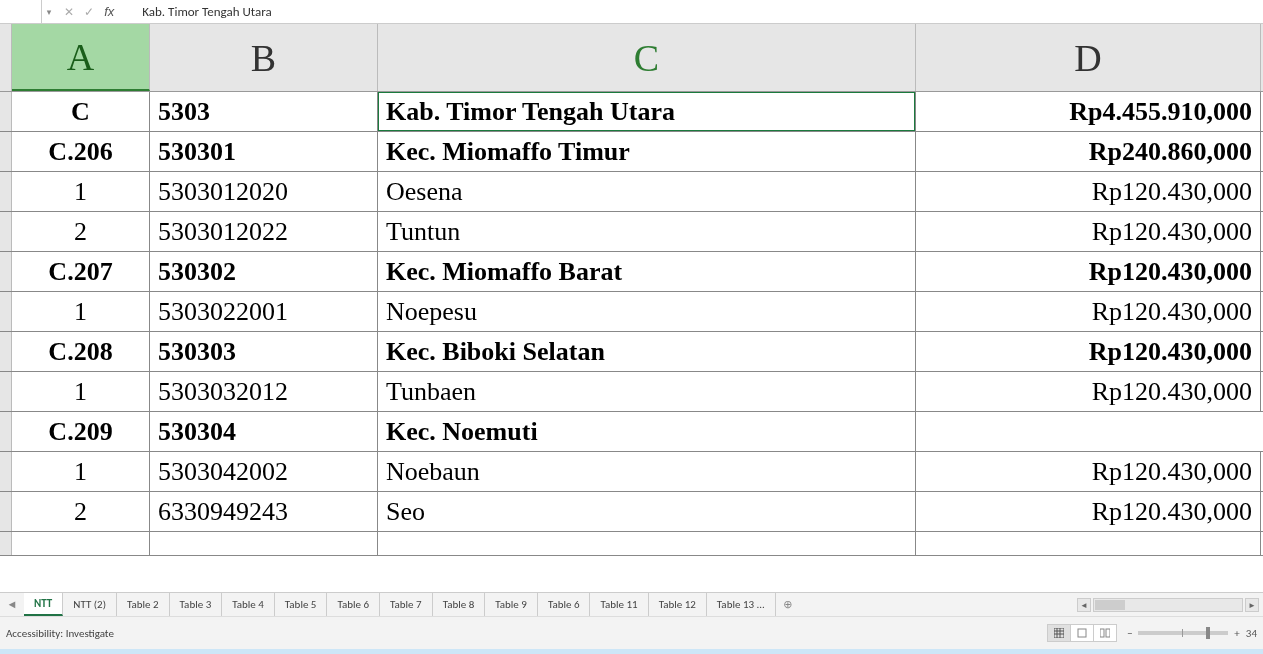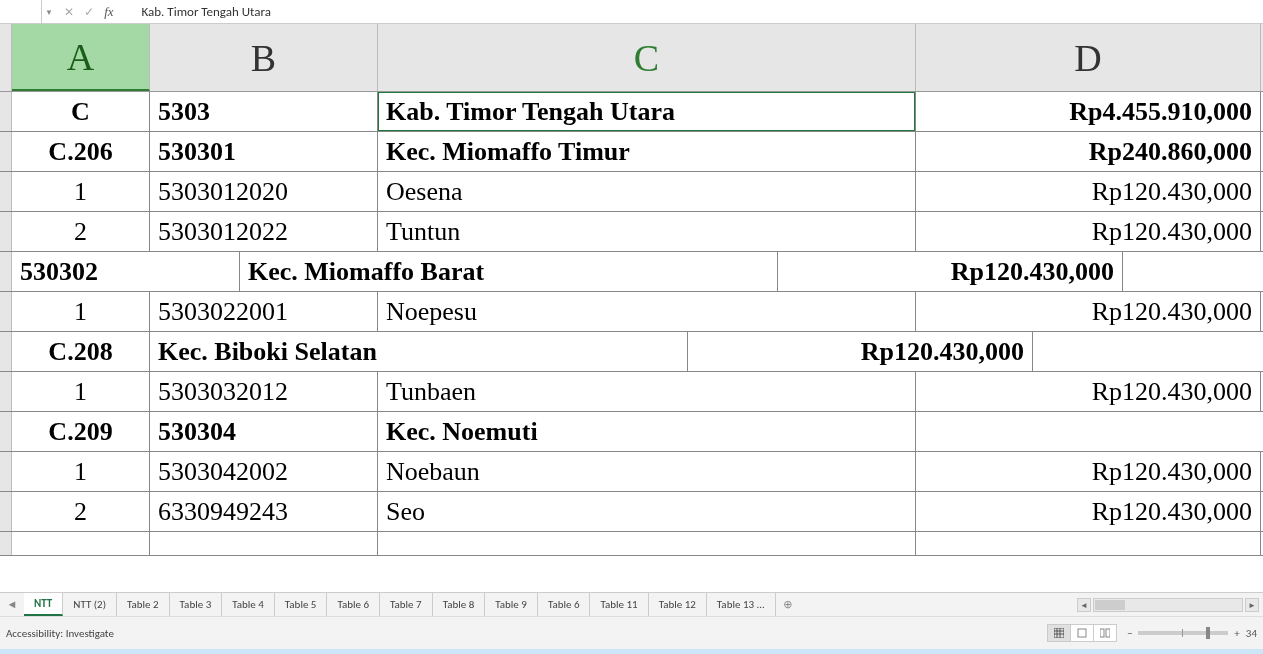--- a/index.html
+++ b/index.html
@@ -3,21 +3,21 @@
 <meta charset="utf-8">
 <style>
   * { box-sizing: border-box; margin: 0; padding: 0; }
   html, body { width: 1263px; height: 654px; font-family: Calibri, Arial, sans-serif; background: #fff; overflow: hidden; }
   
   .formula-bar { height: 24px; display: flex; align-items: center; border-bottom: 1px solid #ccc; background: #fff; font-size: 12px; }
   .fb-namebox { width: 42px; height: 100%; border-right: 1px solid #ccc; display: flex; align-items: center; justify-content: flex-end; padding-right: 6px; color: #666; }
   .fb-dropdown { width: 14px; color: #888; text-align: center; font-size: 9px; }
   .fb-btns { display: flex; align-items: center; gap: 10px; padding: 0 8px; color: #aaa; font-size: 12px; }
   .fb-btns span { cursor: default; }
-  .fb-fx { font-style: italic; font-family: Liberation Serif, serif; color: #555; font-size: 13px; }
+  .fb-fx { font-style: italic; font-family: Liberation Sans, sans-serif; color: #555; font-size: 13px; }
   .fb-content { flex: 1; padding-left: 20px; color: #333; font-size: 13px; }
   
   .grid-wrap { height: 568px; overflow: hidden; position: relative; }
   
   .col-headers { display: flex; height: 68px; background: #e6e6e6; border-bottom: 1px solid #999; }
   .row-hdr-corner { width: 12px; background: #e6e6e6; border-right: 1px solid #bbb; }
   .col-header { display: flex; align-items: center; justify-content: center; font-family: 'Times New Roman', serif; font-size: 38px; color: #333; border-right: 1px solid #bbb; background: #e6e6e6; }
   .col-header.selected { background: #a4d8a4; color: #1a5e1a; border-bottom: 2px solid #2e7d32; position: relative; }
   .col-header.active { color: #2e7d32; }
   
@@ -108,34 +108,36 @@
       </div>
       <div class="data-row">
         <div class="row-hdr-stub"></div>
         <div class="cell col-A center">2</div>
         <div class="cell col-B left">5303012022</div>
         <div class="cell col-C left">Tuntun</div>
         <div class="cell col-D right">Rp120.430,000</div>
       </div>
       <div class="data-row">
         <div class="row-hdr-stub"></div>
+        <div class="cell col-A bold center">C.207</div>
         <div class="cell col-B bold left">530302</div>
         <div class="cell col-C bold left">Kec. Miomaffo Barat</div>
         <div class="cell col-D bold right">Rp120.430,000</div>
       </div>
       <div class="data-row">
         <div class="row-hdr-stub"></div>
         <div class="cell col-A center">1</div>
         <div class="cell col-B left">5303022001</div>
         <div class="cell col-C left">Noepesu</div>
         <div class="cell col-D right">Rp120.430,000</div>
       </div>
       <div class="data-row">
         <div class="row-hdr-stub"></div>
         <div class="cell col-A bold center">C.208</div>
+        <div class="cell col-B bold left">530303</div>
         <div class="cell col-C bold left">Kec. Biboki Selatan</div>
         <div class="cell col-D bold right">Rp120.430,000</div>
       </div>
       <div class="data-row">
         <div class="row-hdr-stub"></div>
         <div class="cell col-A center">1</div>
         <div class="cell col-B left">5303032012</div>
         <div class="cell col-C left">Tunbaen</div>
         <div class="cell col-D right">Rp120.430,000</div>
       </div>

